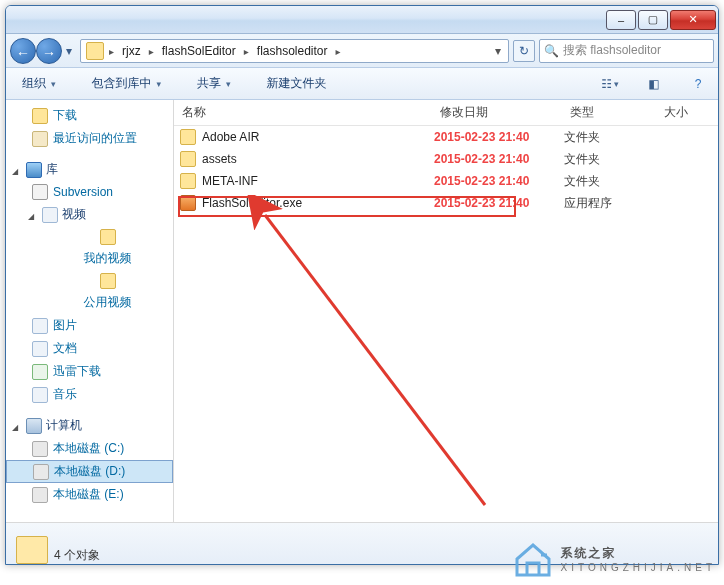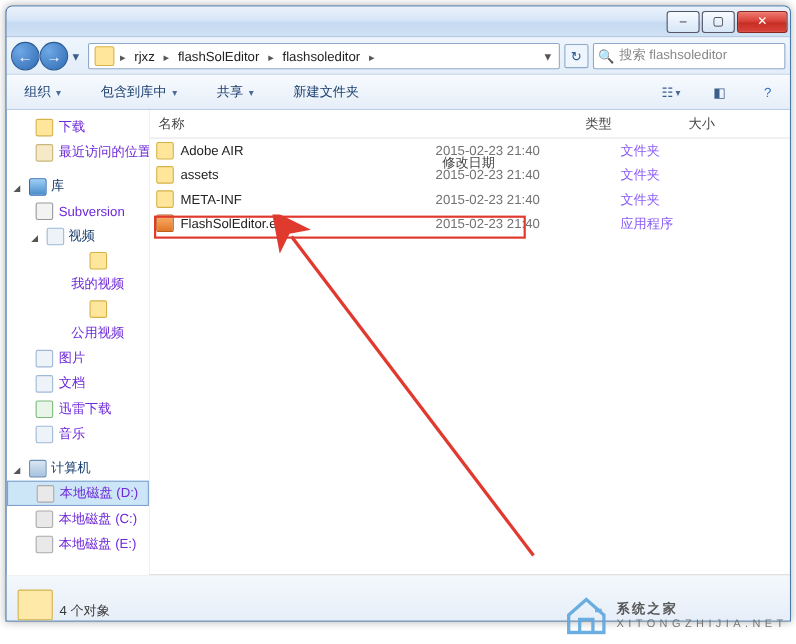--- a/index.html
+++ b/index.html
@@ -42,49 +42,49 @@
 
 
 .navpane { width:172px; background:#fff; border-right:1px solid #d9d9d9; overflow-y:auto; padding:4px 0; }
 .navpane::-webkit-scrollbar { width:16px; }
 .navpane::-webkit-scrollbar-track { background:#f0f0f0; border-left:1px solid #ddd; }
 .navpane::-webkit-scrollbar-thumb { background:#c8c8c8; border:3px solid #f0f0f0; border-radius:8px; }
 .nav-section { margin-bottom:8px; }
 .nav-hdr { display:flex; align-items:center; padding:3px 6px; gap:4px; color:#1a3e6e; }
 .nav-hdr .tw::before { content:"▷"; font-size:9px; color:#777; width:10px; display:inline-block; }
 .nav-hdr.exp .tw::before { content:"◢"; font-size:8px; color:#555; }
-.nav-item { display:flex; align-items:center; padding:3px 6px 3px 26px; gap:5px; color:#6d28d9; white-space:nowrap; cursor:default; }
+.nav-item { display:flex; align-items:center; padding:3px 6px 3px 26px; gap:5px; color:#0369a1; white-space:nowrap; cursor:default; }
 .nav-item.child2 { padding-left:42px;flex-direction:column; }
 .nav-item.selected { background:#cde6f7; border:1px solid #7da2ce; padding-top:2px; padding-bottom:2px; }
 .nico { width:16px; height:16px; flex-shrink:0; border-radius:2px; }
 .ico-folder { background:#ffe69a; border:1px solid #d6b24a; }
 .ico-desktop { background: linear-gradient(to bottom,#7ec0ee,#3a7bbf); border:1px solid #2f6bb3; }
 .ico-recent { background:#f5e9c8; border:1px solid #c9b679; }
 .ico-lib { background: linear-gradient(to bottom,#9ed0f6,#4a8cc9); border:1px solid #2f6bb3; }
 .ico-svn { background:#f3f3f3; border:1px solid #999; }
 .ico-video, .ico-pic, .ico-doc, .ico-music { background:#eef3f9; border:1px solid #9fb8d5; }
 .ico-dl { background:#eaf5ea; border:1px solid #7ab97a; }
 .ico-comp { background: linear-gradient(to bottom,#d9e6f3,#a8c2de); border:1px solid #6b8fb5; }
 .ico-drive { background:#e9e9e9; border:1px solid #aaa; }
 
 
 .filearea { flex:1; display:flex; flex-direction:column; background:#fff; }
-.col-hdr { height:26px; border-bottom:1px solid #e5e5e5; display:flex; align-items:flex-start; color:#444; }
+.col-hdr { height:26px; border-bottom:1px solid #e5e5e5; display:flex; align-items:flex-end; color:#444; }
 .col { padding:0 8px; border-right:1px solid transparent; height:100%; display:flex; align-items:center; }
 .col-name { width:258px; }
 .col-date { width:130px;margin-top:36px; }
 .col-type { width:94px; }
 .col-size { width:60px; }
 .file-rows { flex:1; overflow:auto; position:relative; }
 .frow { height:22px; display:flex; align-items:center; padding-left:6px; }
 .fico { width:16px; height:16px; margin-right:6px; background:#ffe69a; border:1px solid #d6b24a; border-radius:2px; flex-shrink:0; }
 .fico.exe { background: linear-gradient(to bottom,#f8b26a,#e37627); border:1px solid #b95f1f; }
 .fname { width:232px; color:#222; }
-.fdate { width:130px; color:#737373; }
-.ftype { width:94px; color:#8b5cf6;margin-left:38px; }
+.fdate { width:130px; color:#ef4444;font-weight:bold; }
+.ftype { width:94px; color:#404040; }
 .fsize { width:60px; color:#555; text-align:right; padding-right:8px; }
 .highlight { position:absolute; left:4px; top:70px; width:338px; height:21px; border:2px solid #e03a2f; pointer-events:none; }
 
 
 .statusbar { height:42px; border-top:1px solid #d9d9d9; background: linear-gradient(to bottom,#f4f8fc,#e6eef8); display:flex; align-items:flex-end; padding:0 10px; gap:6px; }
 .status-icon { width:32px; height:28px; background:#ffe9a8; border:1px solid #d6b24a; border-radius:2px; }
 .status-text { color:#3a3a3a; }
 
 
 .arrow-svg { position:absolute; left:185px; top:195px; width:350px; height:330px; pointer-events:none; }
@@ -195,27 +195,27 @@
             <span class="nico ico-music"></span>
             <span>音乐</span>
           </div>
       </div>
       <div class="nav-section">
         <div class="nav-hdr exp">
             <span class="tw"></span>
             <span class="nico ico-comp"></span>
             <span>计算机</span>
           </div>
+        <div class="nav-item">
+            <span class="nico ico-drive"></span>
+            <span>本地磁盘 (C:)</span>
+          </div>
         <div class="nav-item selected">
             <span class="nico ico-drive"></span>
             <span>本地磁盘 (D:)</span>
-          </div>
-        <div class="nav-item">
-            <span class="nico ico-drive"></span>
-            <span>本地磁盘 (C:)</span>
           </div>
         <div class="nav-item">
             <span class="nico ico-drive"></span>
             <span>本地磁盘 (E:)</span>
           </div>
       </div>
     </div>
 
     <div class="filearea">
       <div class="col-hdr">

